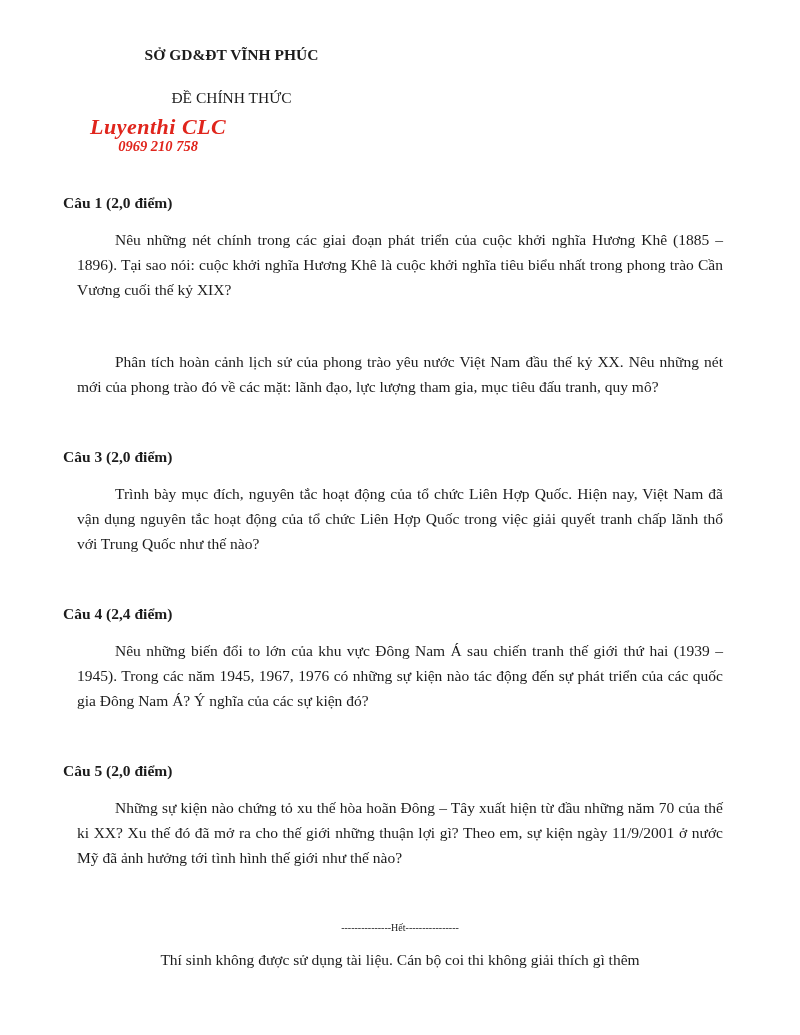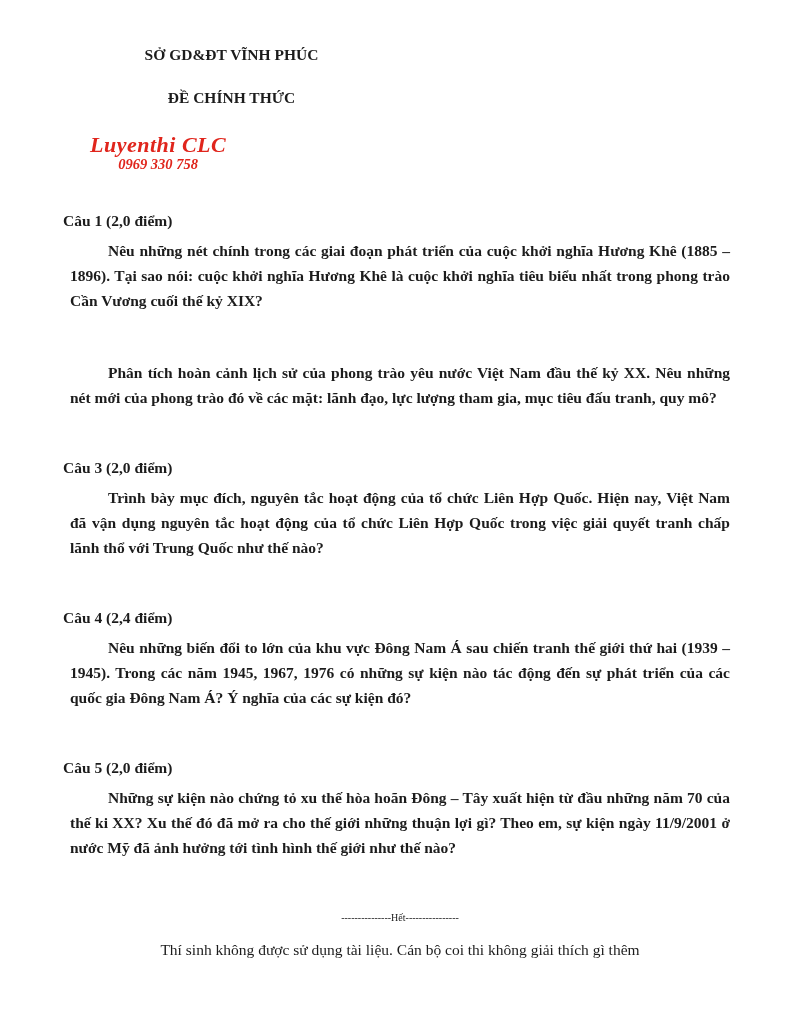--- a/index.html
+++ b/index.html
@@ -15,63 +15,62 @@
     overflow: hidden;
   }
   .header { display: flex; flex-direction: column; }
   .header-left {
     width: 50%;
     display: flex;
     flex-direction: column;
     align-items: center;
   }
   .org { font-weight: bold; font-size: 15.5px; line-height: 21px; white-space: nowrap; }
-  .exam-type { font-weight: bold; font-size: 15.5px; line-height: 21px; margin-top: 22px; white-space: nowrap; }
-  .logo { margin-top: 25px; align-self: flex-start; margin-left: 27px; text-align: center; }
+  .exam-type { font-weight: normal; font-size: 15.5px; line-height: 21px; margin-top: 22px; white-space: nowrap; }
+  .logo { margin-top: 7px; align-self: flex-start; margin-left: 27px; text-align: center; }
   .logo-brand {
     font-weight: bold; font-style: italic;
     font-size: 22px; line-height: 23px; letter-spacing: 0.5px;
     white-space: nowrap;
   }
   .logo-phone { font-weight: bold; font-style: italic; font-size: 14.5px; line-height: 16px; }
   .header-right {
     width: 50%;
     display: flex;
     flex-direction: column;
     align-items: center;
   }
   .hr-line { font-size: 15.5px; line-height: 21px; white-space: nowrap; }
   .bold { font-weight: bold; }
   .content { margin-top: 38px; }
   .question { margin-bottom: 47px; }
   .q-heading { font-weight: bold; font-size: 15.5px; line-height: 21px; margin: 12px 0 7px 0; }
   .q-text {
-    margin: 7px;
+    margin: 14px;
     font-size: 15.5px;
     line-height: 25px;
     text-align: justify;
     text-indent: 38px;
-    font-weight: bold;
   }
   .footer { text-align: center; }
   .end-line { font-size: 10px; line-height: 21px; }
   .note { font-size: 15.5px; line-height: 21px; margin-top: 11px; }
 </style>
 </head>
 <body>
 
 <div class="page">
 
   <div class="header">
     <div class="header-left">
       <div class="org">SỞ GD&amp;ĐT VĨNH PHÚC</div>
       <div class="exam-type">ĐỀ CHÍNH THỨC</div>
       <div class="logo" style="color: rgb(224, 37, 28);">
         <div class="logo-brand">Luyenthi CLC</div>
-        <div class="logo-phone">0969 330 758</div>
+        <div class="logo-phone">0969 210 758</div>
       </div>
     </div>
   </div>
 
   <div class="content">
 
     <div class="question">
       <div class="q-heading">Câu 1 (2,0 điểm)</div>
       <p class="q-text">Nêu những nét chính trong các giai đoạn phát triển của cuộc khởi nghĩa Hương Khê (1885 – 1896). Tại sao nói: cuộc khởi nghĩa Hương Khê là cuộc khởi nghĩa tiêu biểu nhất trong phong trào Cần Vương cuối thế kỷ XIX?</p>
     </div>

